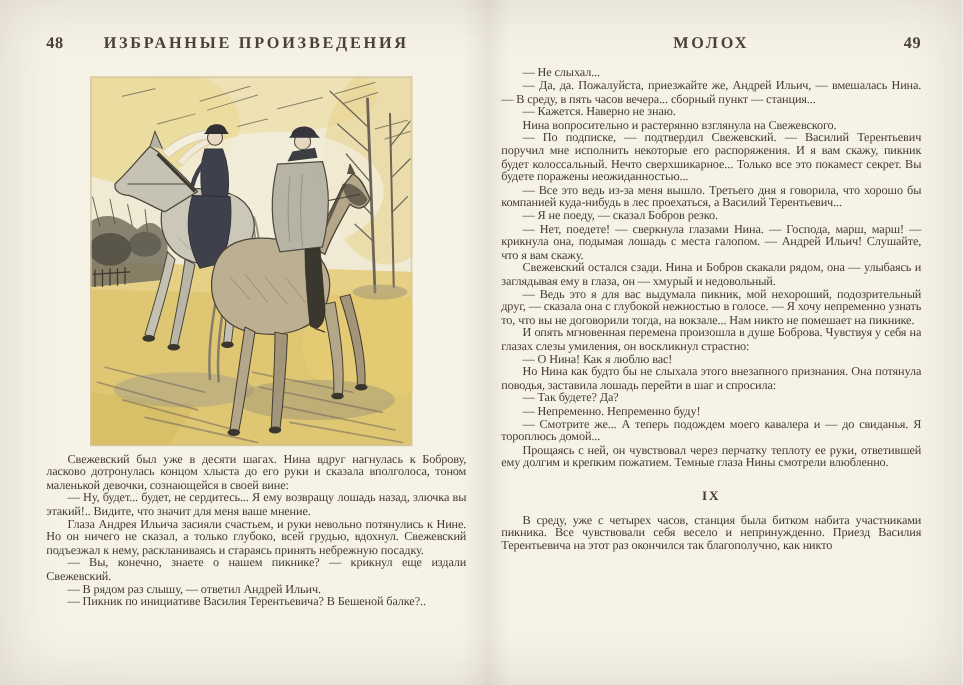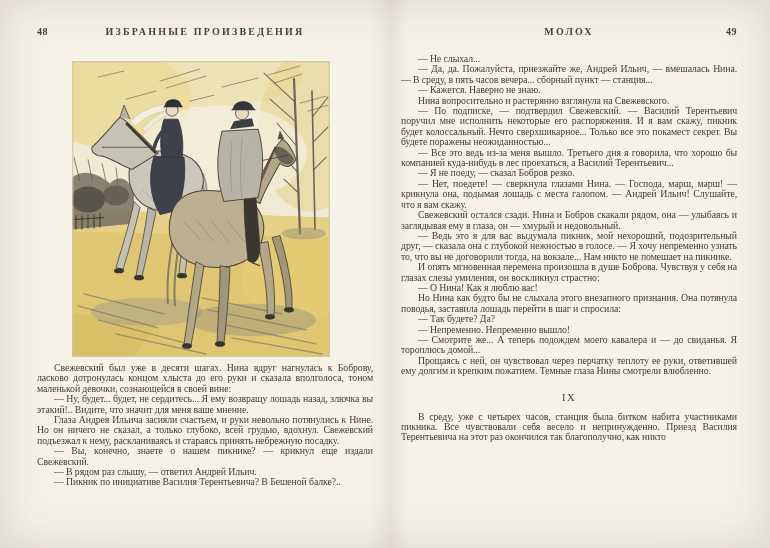--- a/index.html
+++ b/index.html
@@ -11,21 +11,21 @@
     overflow:hidden;
     font-family:"Liberation Serif", serif;
   }
   .gutter{
     position:absolute;top:0;left:368px;width:40px;height:548px;
     background:linear-gradient(to right, rgba(110,100,85,0) 0%, rgba(110,100,85,0.07) 45%, rgba(110,100,85,0.10) 55%, rgba(110,100,85,0) 100%);
     pointer-events:none;
   }
   .page-header{
     position:absolute;top:26px;height:11px;
-    font-weight:bold;font-size:10px;letter-spacing:2.2px;
+    font-weight:bold;font-size:13px;letter-spacing:2.2px;
     color:#4a4237;white-space:nowrap;
   }
   .page-header.left{left:37px;width:336px;}
   .page-header.right{left:401px;width:336px;}
   .running-title{display:block;text-align:center;}
   .folio{position:absolute;top:0;letter-spacing:0.5px;}
   .folio.fl{left:0;}
   .folio.fr{right:0;}
   .illustration{
     position:absolute;left:72px;top:61px;width:258px;height:296px;
@@ -34,21 +34,21 @@
   .text-block{position:absolute;width:336px;}
   .text-block.left{left:37px;top:363px;}
   .text-block.right{left:401px;top:54px;}
   p.para{
     margin:0;text-indent:17px;text-align:justify;
     font-size:9.8px;line-height:10.4px;color:#443d31;
     letter-spacing:-0.1px;
   }
   .section-heading{
     margin:15px 0 9px;text-align:center;
-    font-weight:normal;font-size:10.5px;letter-spacing:1.5px;color:#443d31;
+    font-weight:bold;font-size:10.5px;letter-spacing:1.5px;color:#443d31;
   }
   .vignette{
     position:absolute;inset:0;pointer-events:none;
     box-shadow:inset 0 0 46px rgba(125,115,98,0.22);
   }
 </style>
 </head>
 <body>
 
 <div class="spread">
@@ -232,21 +232,21 @@
     <p class="para">— По подписке, — подтвердил Свежевский. — Василий Терентьевич поручил мне исполнить некоторые его распоряжения. И я вам скажу, пикник будет колоссальный. Нечто сверхшикарное... Только все это покамест секрет. Вы будете поражены неожиданностью...</p>
     <p class="para">— Все это ведь из-за меня вышло. Третьего дня я говорила, что хорошо бы компанией куда-нибудь в лес проехаться, а Василий Терентьевич...</p>
     <p class="para">— Я не поеду, — сказал Бобров резко.</p>
     <p class="para">— Нет, поедете! — сверкнула глазами Нина. — Господа, марш, марш! — крикнула она, подымая лошадь с места галопом. — Андрей Ильич! Слушайте, что я вам скажу.</p>
     <p class="para">Свежевский остался сзади. Нина и Бобров скакали рядом, она — улыбаясь и заглядывая ему в глаза, он — хмурый и недовольный.</p>
     <p class="para">— Ведь это я для вас выдумала пикник, мой нехороший, подозрительный друг, — сказала она с глубокой нежностью в голосе. — Я хочу непременно узнать то, что вы не договорили тогда, на вокзале... Нам никто не помешает на пикнике.</p>
     <p class="para">И опять мгновенная перемена произошла в душе Боброва. Чувствуя у себя на глазах слезы умиления, он воскликнул страстно:</p>
     <p class="para">— О Нина! Как я люблю вас!</p>
     <p class="para">Но Нина как будто бы не слыхала этого внезапного признания. Она потянула поводья, заставила лошадь перейти в шаг и спросила:</p>
     <p class="para">— Так будете? Да?</p>
-    <p class="para">— Непременно. Непременно вышло!</p>
+    <p class="para">— Непременно. Непременно буду!</p>
     <p class="para">— Смотрите же... А теперь подождем моего кавалера и — до свиданья. Я тороплюсь домой...</p>
     <p class="para">Прощаясь с ней, он чувствовал через перчатку теплоту ее руки, ответившей ему долгим и крепким пожатием. Темные глаза Нины смотрели влюбленно.</p>
     <div class="section-heading">IX</div>
     <p class="para">В среду, уже с четырех часов, станция была битком набита участниками пикника. Все чувствовали себя весело и непринужденно. Приезд Василия Терентьевича на этот раз окончился так благополучно, как никто</p>
   </div>
 
   <div class="gutter"></div>
   <div class="vignette"></div>
 </div>
 

